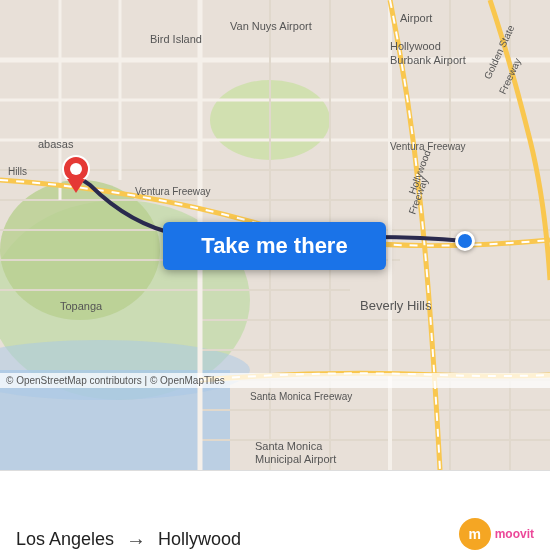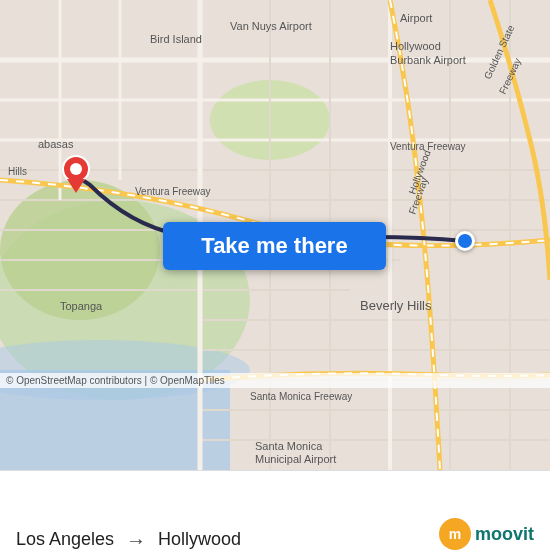--- a/index.html
+++ b/index.html
@@ -142,23 +142,23 @@
       border-radius: 50%;
       display: flex;
       align-items: center;
       justify-content: center;
       color: white;
       font-weight: bold;
       font-size: 14px;
     }
 
     .moovit-text {
-      font-size: 18px;
+      font-size: 12px;
       font-weight: bold;
-      color: #0f766e;
+      color: #ec4899;
     }
   </style>
 </head>
 <body>
 
 <div id="map-container">
 
   <svg id="map-svg" viewBox="0 0 550 470" xmlns="http://www.w3.org/2000/svg">
 
     <rect width="550" height="470" fill="#e8e0d8"></rect>

